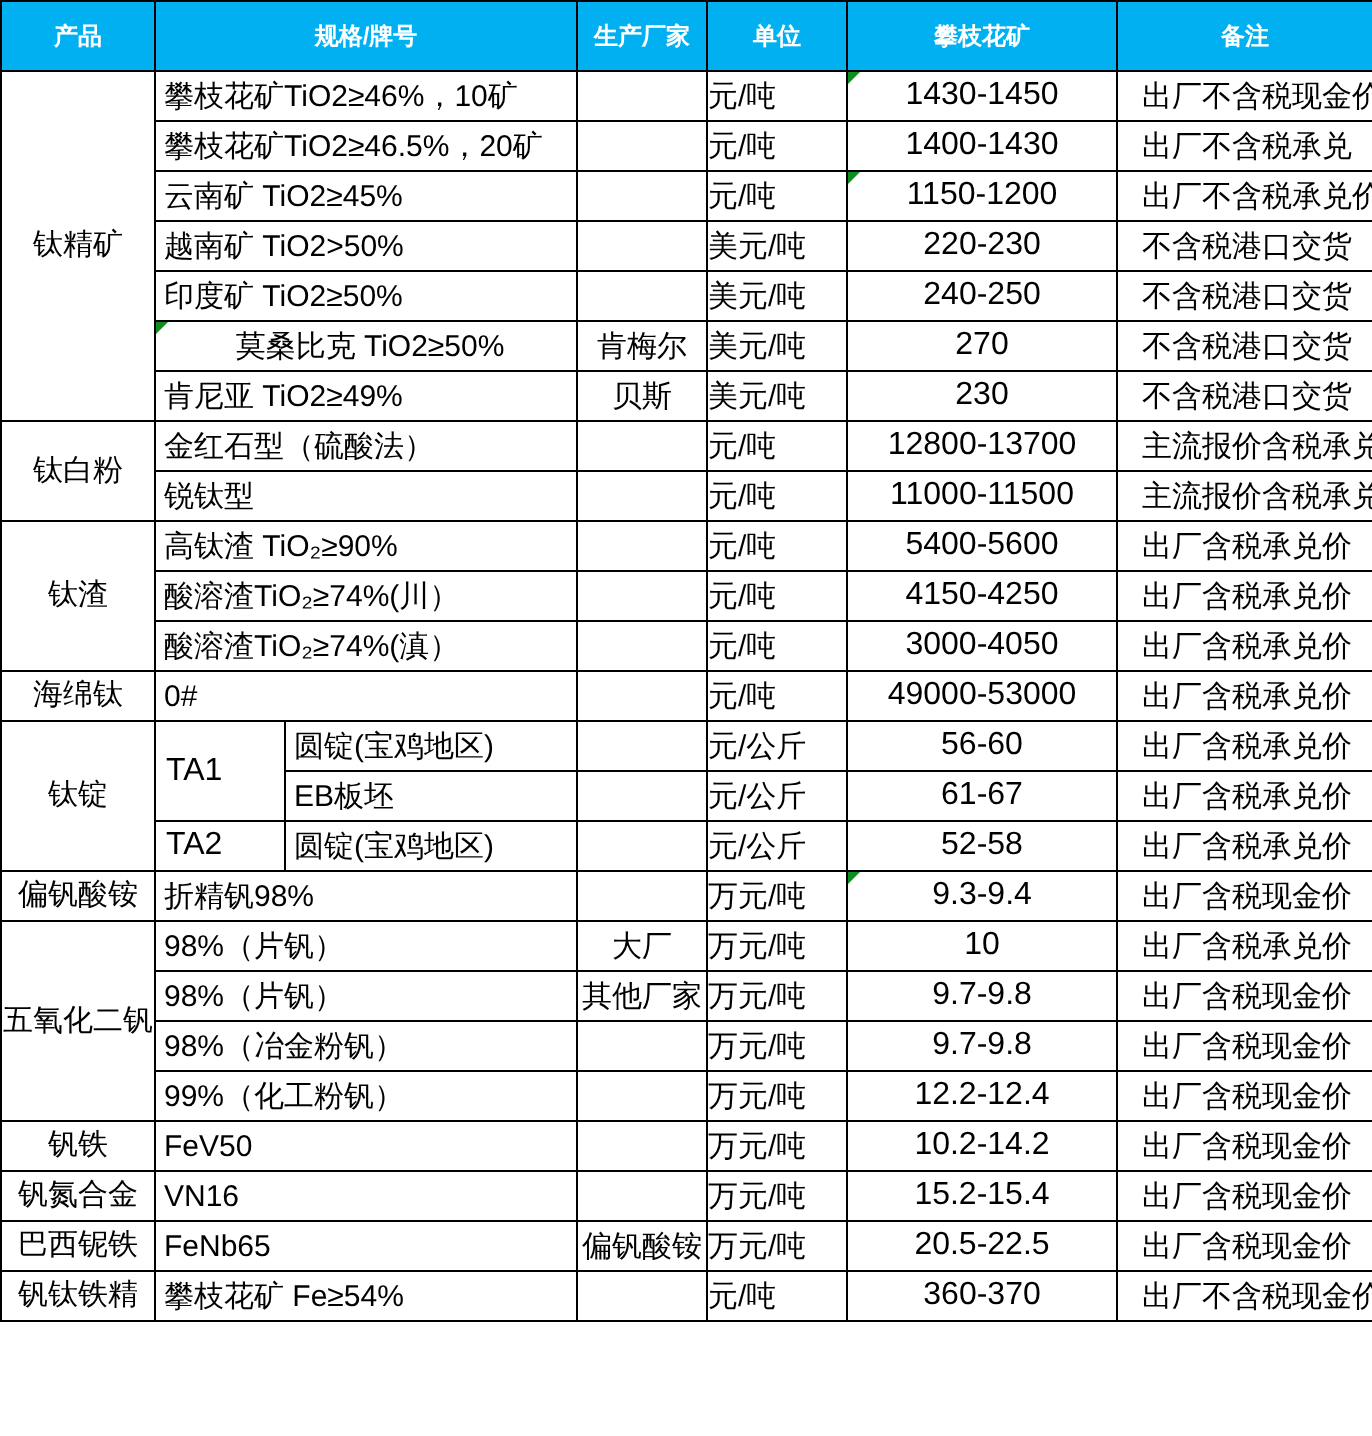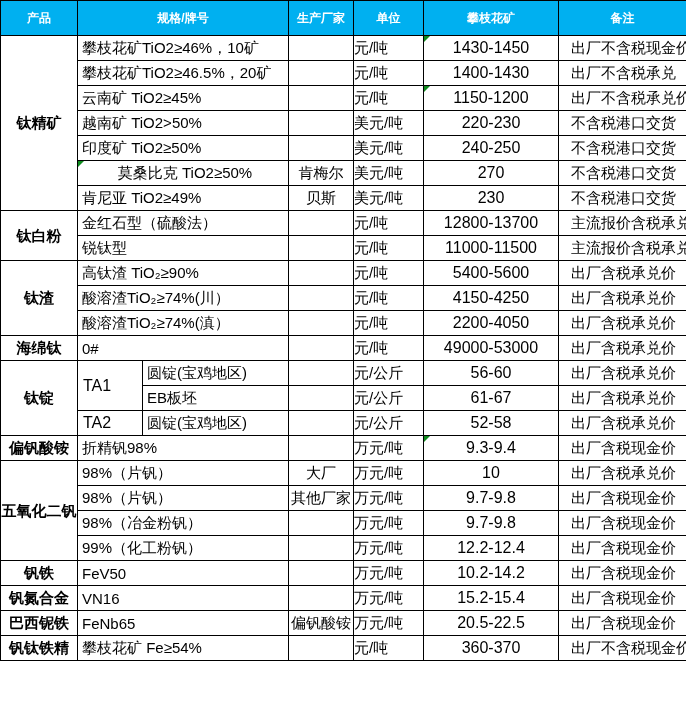--- a/index.html
+++ b/index.html
@@ -36,21 +36,20 @@
   .price-table td{
     height:24px;
     font-size:15px;
     vertical-align:middle;
   }
   td.c-product{
     text-align:center;
     white-space:normal;
     line-height:1.15;
     font-size:15px;
-    font-weight:bold;
   }
   td.c-grade{text-align:left;padding-left:5px;font-size:16px;}
   td.c-spec{text-align:left;padding-left:4px;}
   td.c-maker{text-align:center;}
   td.c-unit{text-align:left;}
   td.c-price{text-align:center;font-size:16px;}
   td.c-note{text-align:left;padding-left:12px;}
   td.flag-cell{position:relative;text-align:center;}
   .flag{
     position:absolute;
@@ -161,21 +160,21 @@
         <td class="c-spec" colspan="2">酸溶渣TiO₂≥74%(川）</td>
         <td class="c-maker"></td>
         <td class="c-unit">元/吨</td>
         <td class="c-price">4150-4250</td>
         <td class="c-note">出厂含税承兑价</td>
       </tr>
       <tr>
         <td class="c-spec" colspan="2">酸溶渣TiO₂≥74%(滇）</td>
         <td class="c-maker"></td>
         <td class="c-unit">元/吨</td>
-        <td class="c-price">2200-4050</td>
+        <td class="c-price">3000-4050</td>
         <td class="c-note">出厂含税承兑价</td>
       </tr>
       <tr>
         <td class="c-product" rowspan="1">海绵钛</td>
         <td class="c-spec" colspan="2">0#</td>
         <td class="c-maker"></td>
         <td class="c-unit">元/吨</td>
         <td class="c-price">49000-53000</td>
         <td class="c-note">出厂含税承兑价</td>
       </tr>

